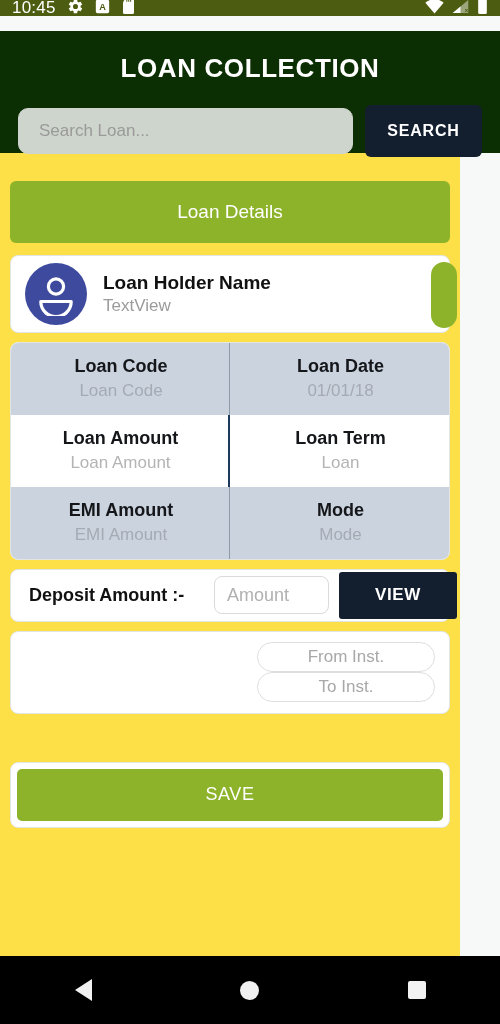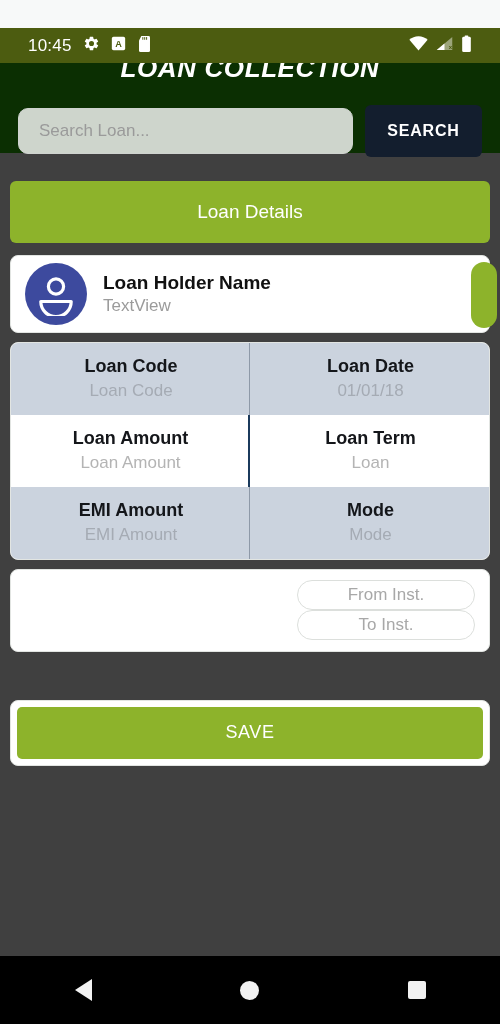--- a/index.html
+++ b/index.html
@@ -14,27 +14,26 @@
   body {
     background: #f7f9f9;
     position: relative;
   }
 
   
   .status-bar {
     position: absolute;
     top: 0; left: 0;
     width: 500px;
-    height: 35px;
+    height: 16px;
     background: #4c5c10;
     display: flex;
     align-items: center;
-    padding: 0 28px;
+    padding: 0 12px;
     z-index: 30;
-    margin-top: 28px;
   }
   .status-left {
     display: flex;
     align-items: center;
     gap: 11px;
   }
   .status-time {
     color: #ffffff;
     font-size: 17px;
     letter-spacing: .2px;
@@ -58,21 +57,20 @@
   }
   .app-title {
     position: absolute;
     top: 22px;
     width: 100%;
     text-align: center;
     color: #ffffff;
     font-size: 26px;
     font-weight: bold;
     letter-spacing: .6px;
-    font-style: italic;
   }
 
   
   .search-row {
     position: absolute;
     top: 103px;
     left: 0;
     width: 500px;
     height: 55px;
     display: flex;
@@ -105,23 +103,23 @@
     font-weight: bold;
     letter-spacing: .8px;
     cursor: pointer;
     font-family: "Liberation Sans", sans-serif;
   }
 
   
   .content {
     position: absolute;
     top: 153px; left: 0;
-    width: 500px;
+    width: 460px;
     bottom: 68px;
-    background: #404040;
+    background: #fde047;
     padding: 28px 10px 0 10px;
     overflow: hidden;
   }
 
   .loan-details-bar {
     height: 62px;
     background: #8db32b;
     border-radius: 6px;
     display: flex;
     align-items: center;
@@ -434,20 +432,25 @@
         <div class="tvalue">EMI Amount</div>
       </div>
       <div class="tcell">
         <div class="tlabel">Mode</div>
         <div class="tvalue">Mode</div>
       </div>
     </div>
 
   </div>
 
+  <div class="card deposit-card">
+    <span class="deposit-label">Deposit Amount :-</span>
+    <input class="amount-input" type="text" placeholder="Amount" style="">
+    <button class="view-btn">VIEW</button>
+  </div>
 
   <div class="card inst-card">
     <input class="inst-input" type="text" placeholder="From Inst." style="">
     <input class="inst-input" type="text" placeholder="To Inst." style="">
   </div>
 
   <div class="card save-card">
     <button class="save-btn">SAVE</button>
   </div>
 

